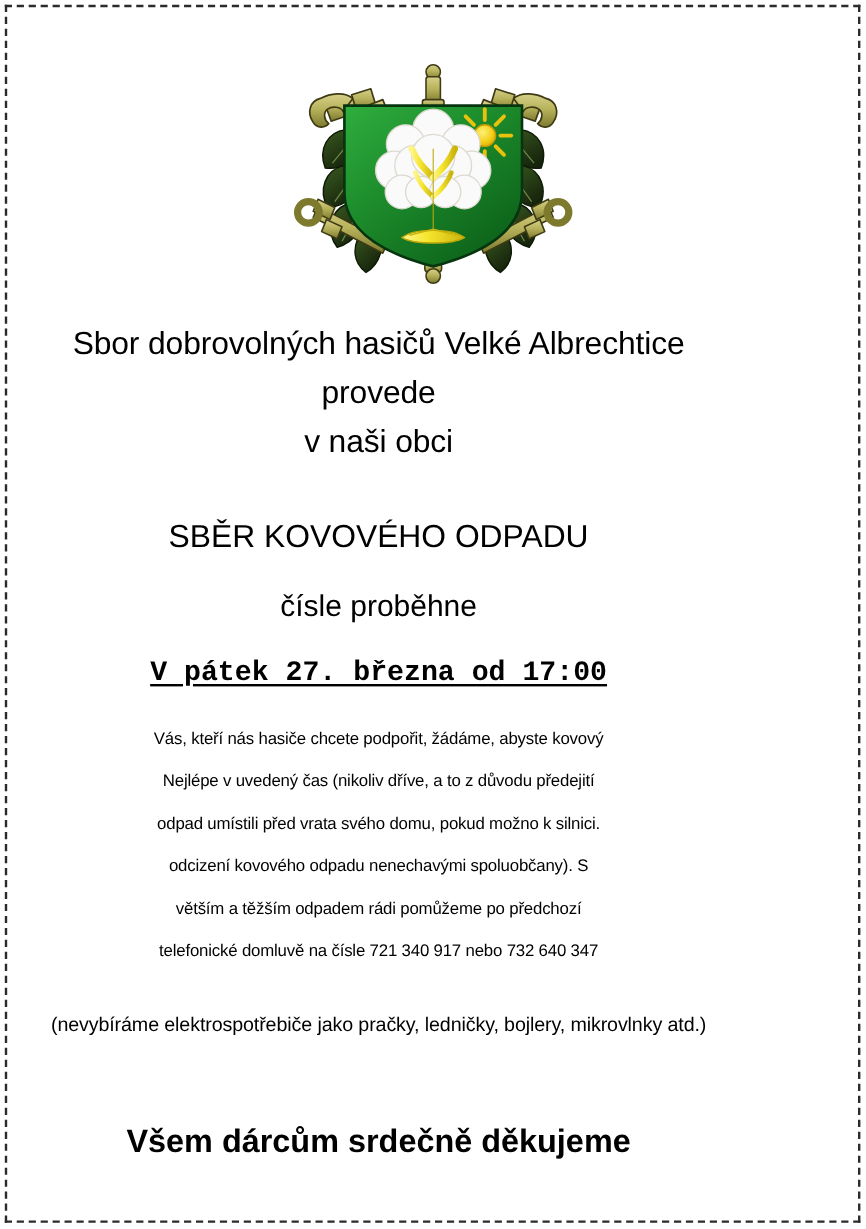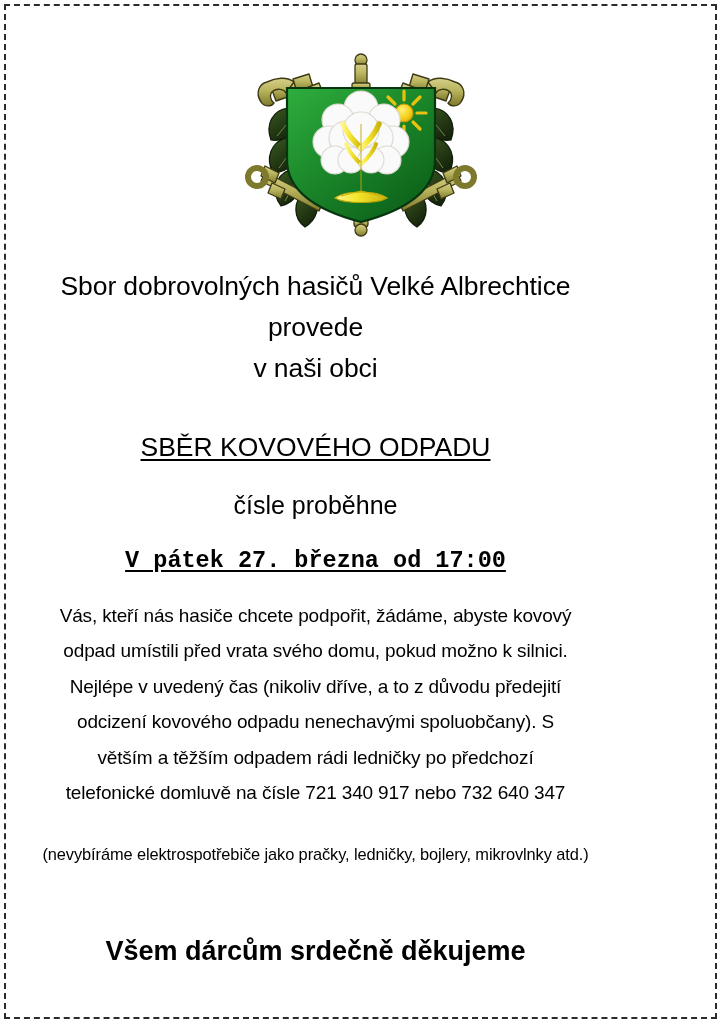--- a/index.html
+++ b/index.html
@@ -74,21 +74,20 @@
 
   .t-heading {
     position: absolute;
     left: 12px;
     right: 12px;
     top: 430px;
     font-size: 26.5px;
     line-height: 34px;
   }
   .t-heading .u {
-    text-decoration: underline;
     text-underline-offset: 3px;
   }
 
   .t-sub {
     position: absolute;
     left: 12px;
     right: 12px;
     top: 489px;
     font-size: 25px;
     line-height: 32px;
@@ -107,21 +106,21 @@
     text-decoration: underline;
     text-underline-offset: 3px;
     font-family: Liberation Mono, monospace;
   }
 
   .t-body {
     position: absolute;
     left: 12px;
     right: 12px;
     top: 598px;
-    font-size: 19px;
+    font-size: 14px;
     line-height: 35.4px;
     letter-spacing: -0.15px;
   }
   .t-body .ln { display: block; white-space: nowrap; }
 
   .t-note {
     position: absolute;
     left: 12px;
     right: 12px;
     top: 843px;
@@ -300,24 +299,24 @@
     </div>
 
     <div class="t-sub">čísle proběhne</div>
 
     <div class="t-date">
       <span class="u">V pátek 27. března od 17:00</span>
     </div>
 
     <div class="t-body">
       <span class="ln">Vás, kteří nás hasiče chcete podpořit, žádáme, abyste kovový</span>
+      <span class="ln">Nejlépe v uvedený čas (nikoliv dříve, a to z důvodu předejití</span>
       <span class="ln">odpad umístili před vrata svého domu, pokud možno k silnici.</span>
-      <span class="ln">Nejlépe v uvedený čas (nikoliv dříve, a to z důvodu předejití</span>
       <span class="ln">odcizení kovového odpadu nenechavými spoluobčany). S</span>
-      <span class="ln">větším a těžším odpadem rádi ledničky po předchozí</span>
+      <span class="ln">větším a těžším odpadem rádi pomůžeme po předchozí</span>
       <span class="ln">telefonické domluvě na čísle 721 340 917 nebo 732 640 347</span>
     </div>
 
     <div class="t-note">(nevybíráme elektrospotřebiče jako pračky, ledničky, bojlery, mikrovlnky atd.)</div>
 
     <div class="t-thanks">Všem dárcům srdečně děkujeme</div>
 
   </div>
 </div>
 

